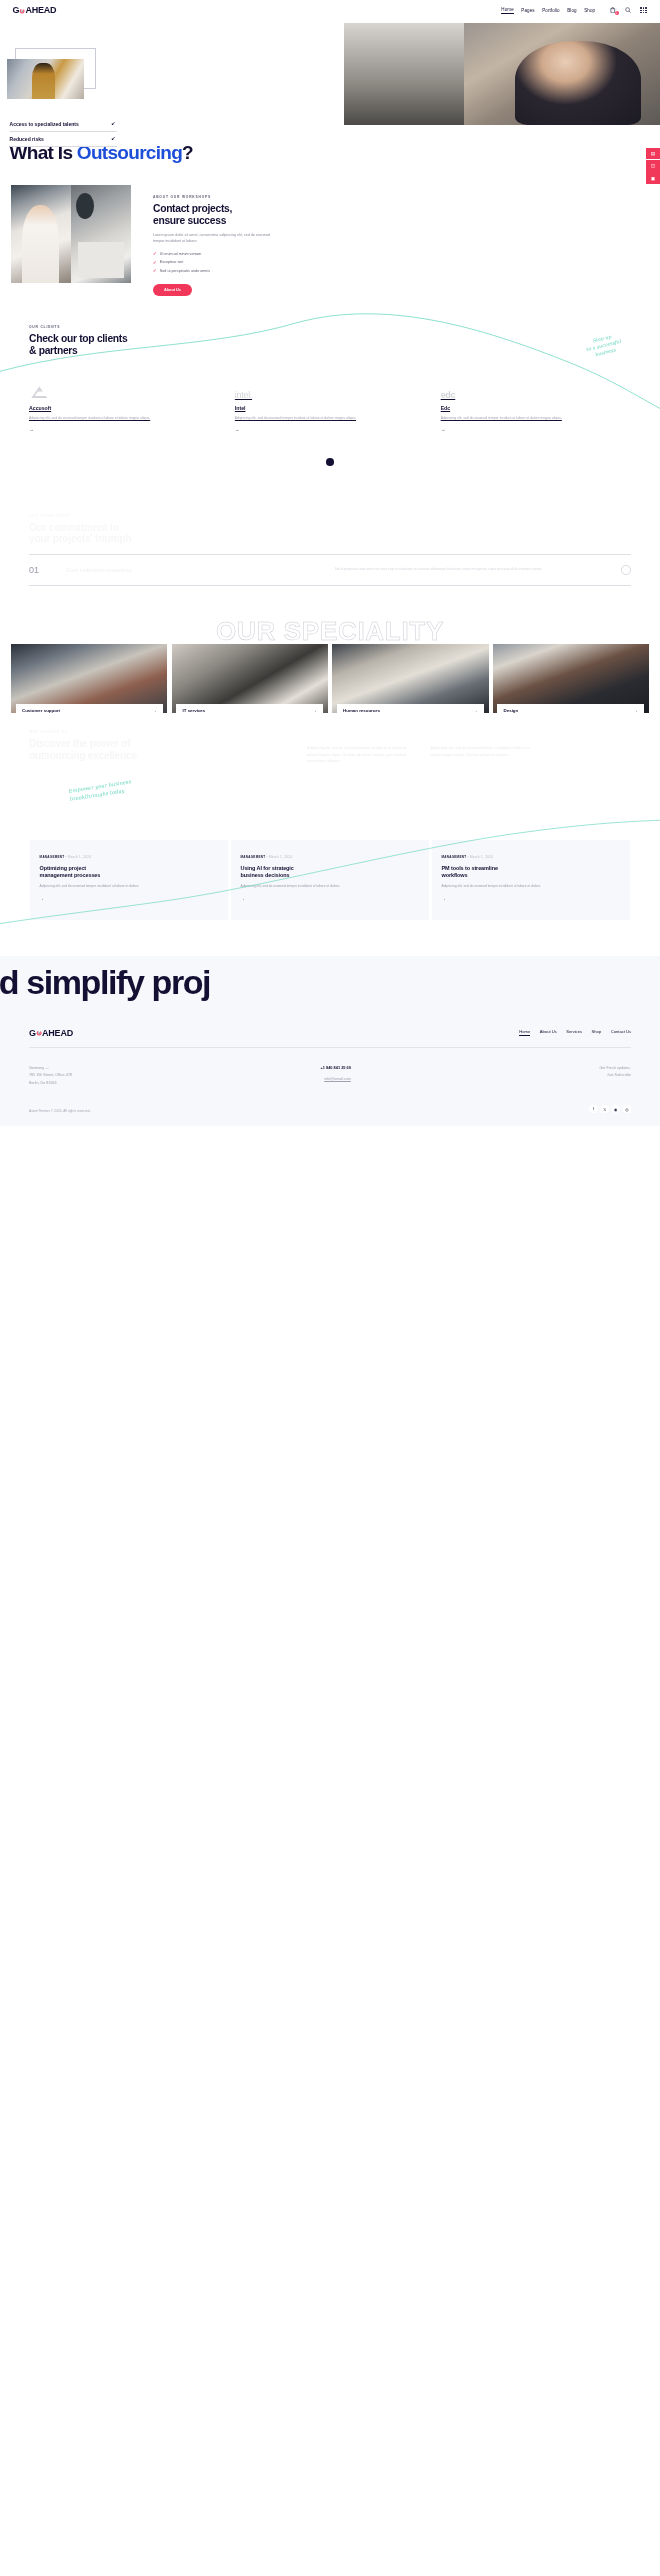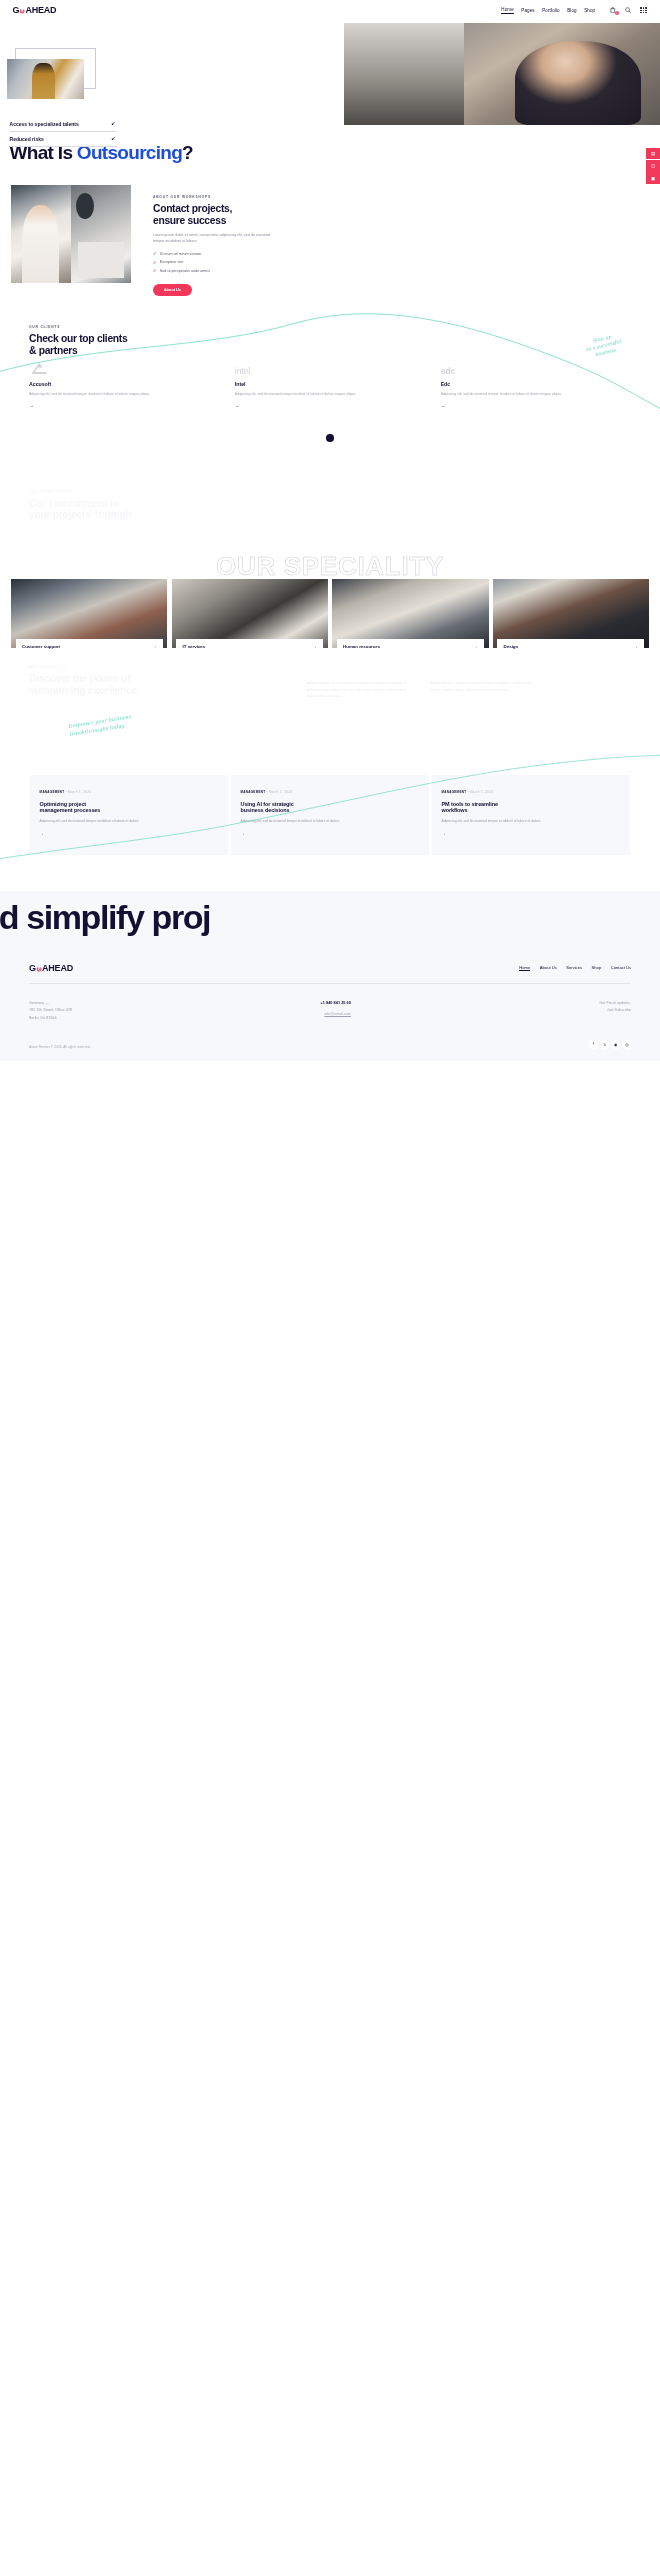--- a/index.html
+++ b/index.html
@@ -92,21 +92,21 @@
   .btn-pill {
     display:inline-flex; align-items:center; justify-content:center;
     background:#f2385a; color:#fff; font-size:3.8px; font-weight:bold;
     border-radius:13.8px; padding:4.1px 11px; margin-top:7.6px; border:none; cursor:pointer;
   }
 
   
   .clients { position:relative; padding:23.4px 11px 0; }
   .swoosh { position:absolute; left:0; top:-12.4px; width:660px; height:124px; pointer-events:none; }
   .client-head { margin-left:18px; }
-  .client-grid { display:grid; grid-template-columns:repeat(3,1fr); gap:25px; margin-top:3px; margin-left:18px; padding-right:27.5px; }
+  .client-grid { display:grid; grid-template-columns:repeat(3,1fr); gap:25px; margin-top:27px; margin-left:18px; padding-right:27.5px;text-decoration:underline; }
   .client-logo { height:16.5px; display:flex; align-items:flex-end; color:#d3d5da; }
   .client-name { font-size:5.2px; font-weight:bold; margin-top:5.5px; }
   .client-desc { font-size:3.4px; line-height:1.8; color:#a3a5b0; margin-top:3.4px; }
   .client-arrow { font-size:4.8px; color:#131033; margin-top:4.8px; display:inline-block; cursor:pointer; }
   .script-note { position:absolute; right:38px; top:33px; font-family:"DejaVu Serif", serif; font-style:italic;
      color:#67d6bd; font-size:4.8px; line-height:1.5; transform:rotate(-14deg); text-align:center; }
 
   .dot-big { width:7.6px; height:7.6px; border-radius:50%; background:#131033; margin:25px auto 0; cursor:pointer; }
 
   
@@ -348,20 +348,26 @@
     <div class="dot-big"></div>
   </div>
 
   <div class="commit">
     <div class="eyebrow">OUR COMMITMENT</div>
     <div class="h2">
       <div>Our commitment to</div>
       <div>your projects' triumph</div>
     </div>
     <div class="commit-list">
+      <div class="commit-row">
+        <div class="commit-num">01</div>
+        <div class="commit-title">Cost reduction measures</div>
+        <div class="commit-desc">Sed ut perspiciatis unde omnis iste natus error sit voluptatem accusantium doloremque laudantium, totam rem aperiam, eaque ipsa quae ab illo inventore veritatis.</div>
+        <div class="commit-circ"></div>
+      </div>
     </div>
   </div>
 
   <div class="spec">
     <div class="spec-outline">OUR SPECIALITY</div>
     <div class="spec-cards">
       <div class="spec-card">
         <div class="spec-img sp1"></div>
         <div class="spec-label">
           <span>Customer support</span>

